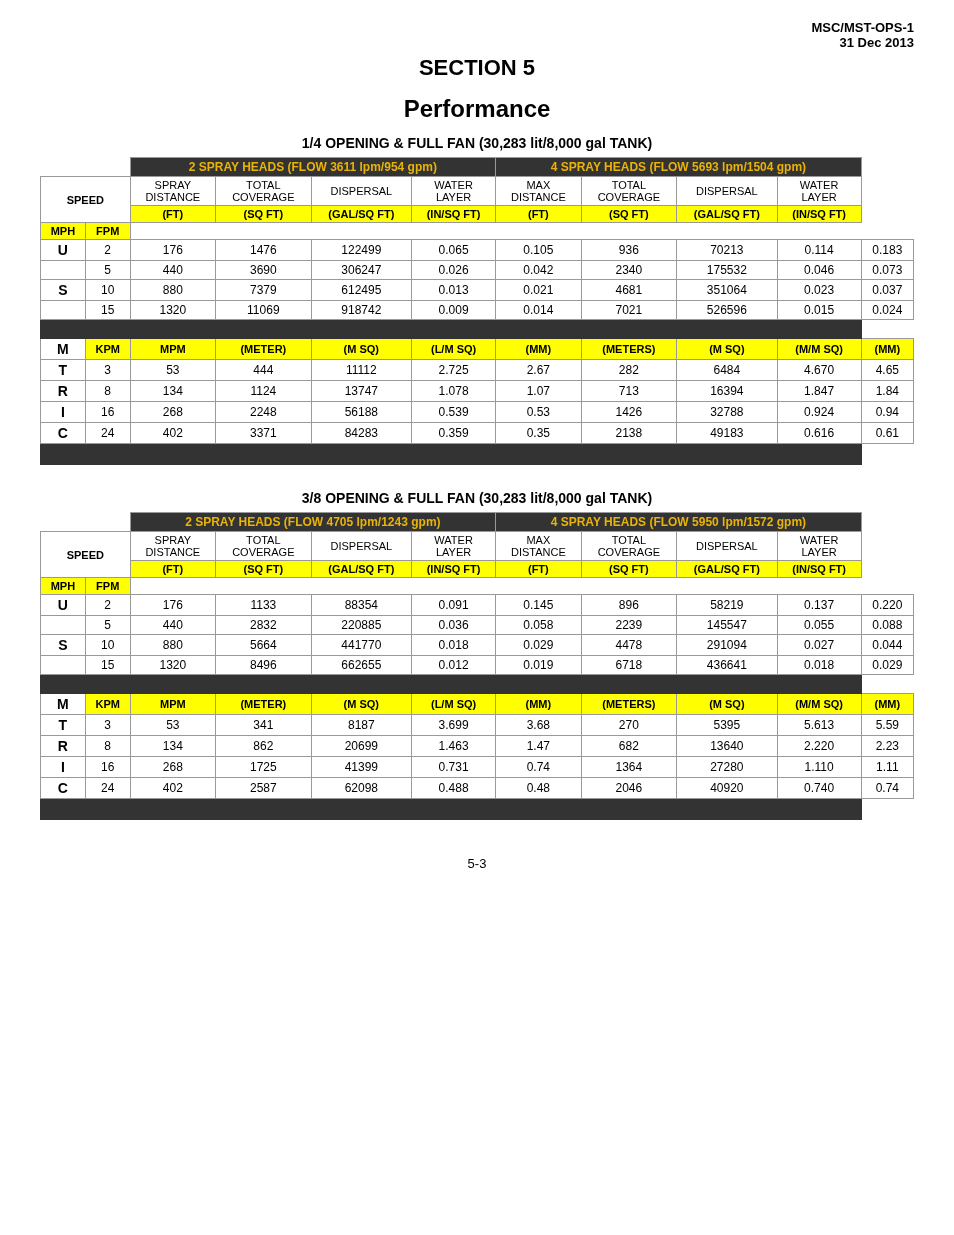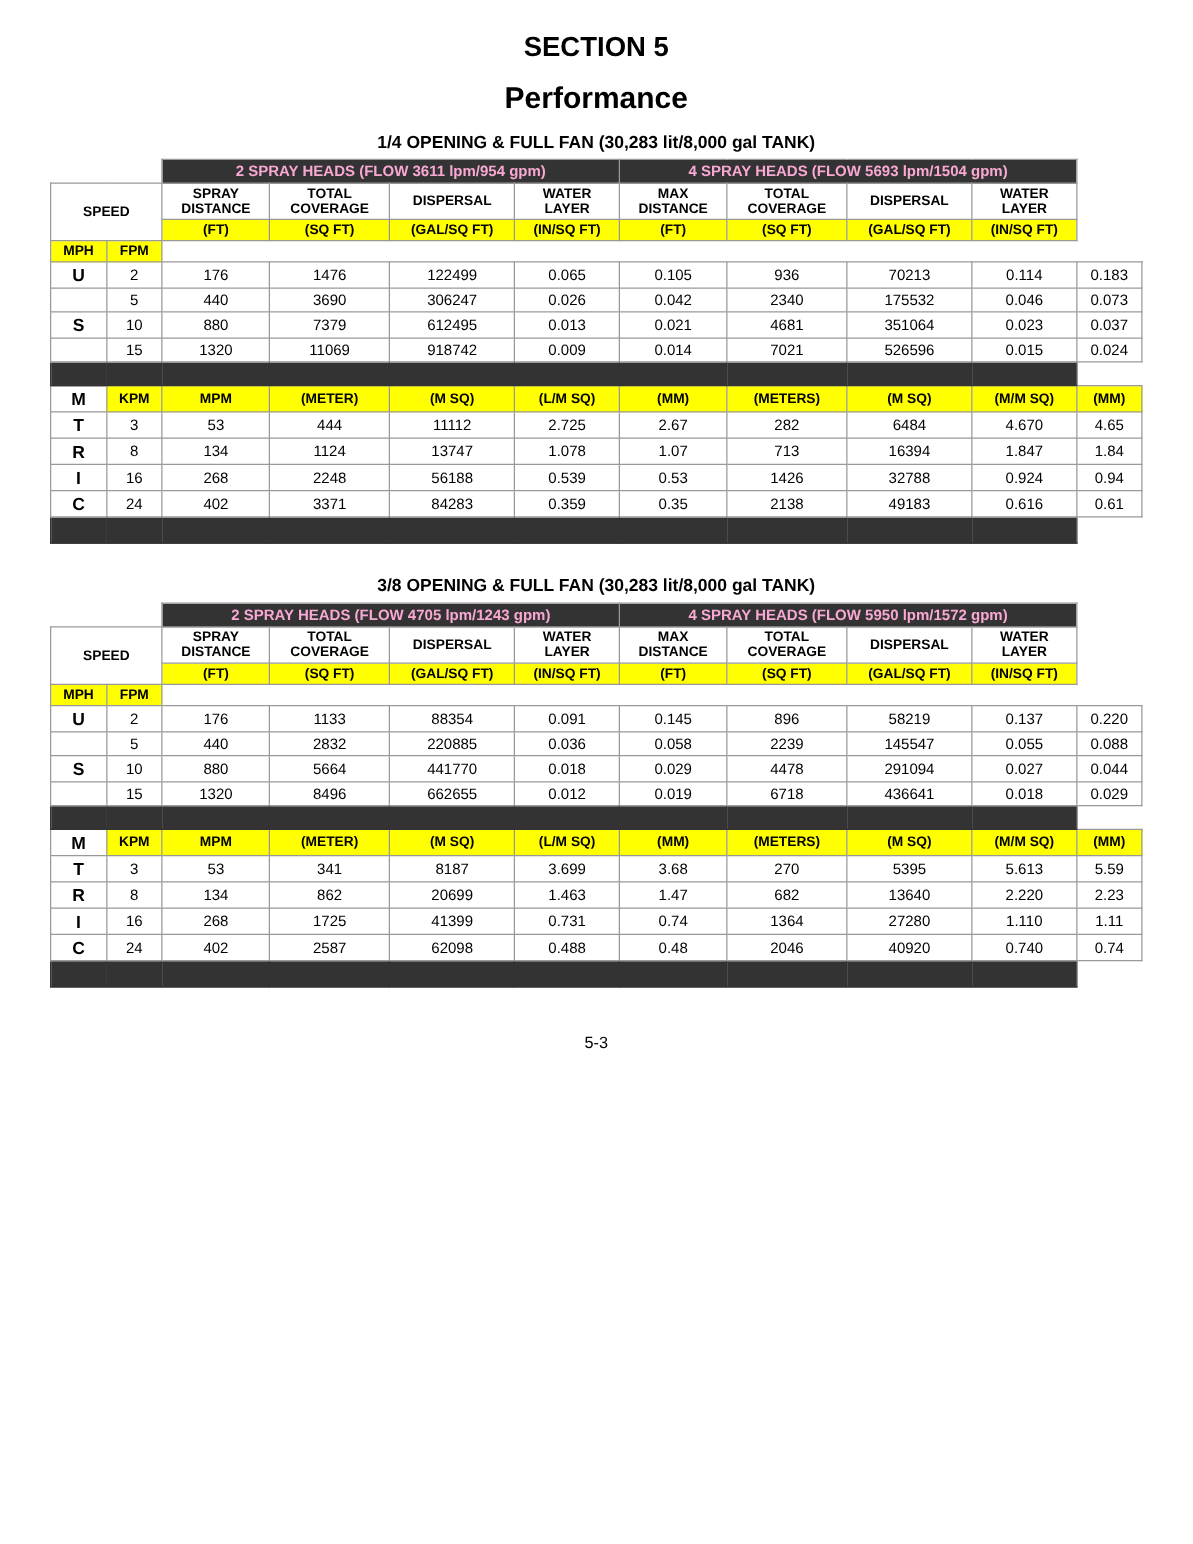--- a/index.html
+++ b/index.html
@@ -46,51 +46,53 @@
       text-align: center;
       padding: 2px 4px;
     }
     .col-header-yellow {
       background-color: #FFFF00;
       font-weight: bold;
       font-size: 11px;
     }
     .col-header-white {
       background-color: white;
-      font-weight: bold;
+      font-weight: normal;
       font-size: 11px;
     }
     .row-white td {
       background-color: white;
     }
     .row-dark td {
       background-color: #333;
       color: #333;
       border-color: #333;
     }
     .span-header {
       background-color: #333;
-      color: #f9a8d4;
+      color: #eab308;
       font-weight: bold;
       font-size: 12px;
       text-align: center;
     }
     .page-num {
       text-align: center;
       margin-top: 36px;
       font-size: 13px;
     }
     .table-wrapper {
       margin-bottom: 25px;
     }
   </style>
 </head>
 <body>
 
 <div class="header-right">
+  <div>MSC/MST-OPS-1</div>
+  <div>31 Dec 2013</div>
 </div>
 
 <div class="section-title">SECTION 5</div>
 <div class="section-subtitle">Performance</div>
 
 <div class="table-wrapper">
   <div class="table-title">1/4 OPENING &amp; FULL FAN (30,283 lit/8,000 gal TANK)</div>
   <table>
     <thead>
 

